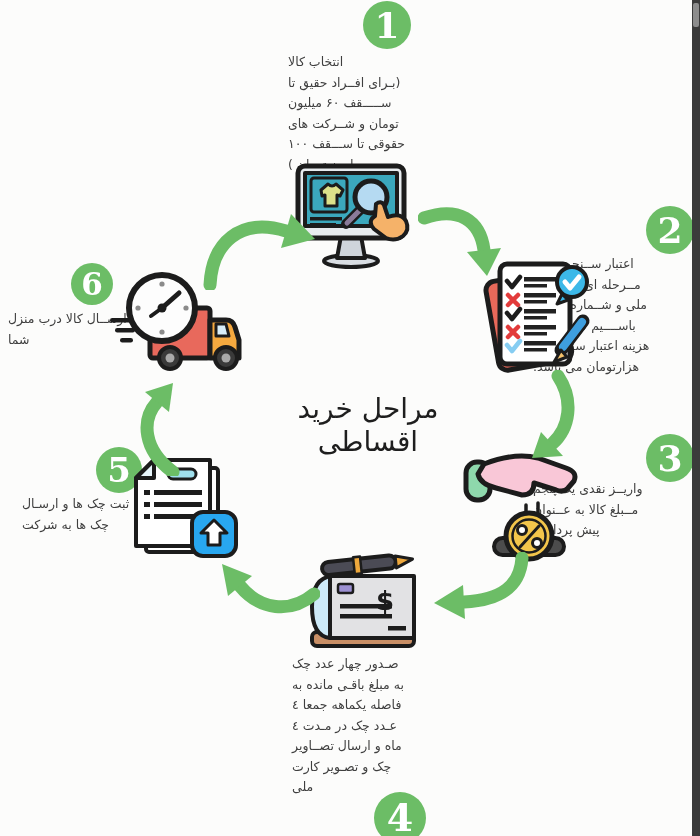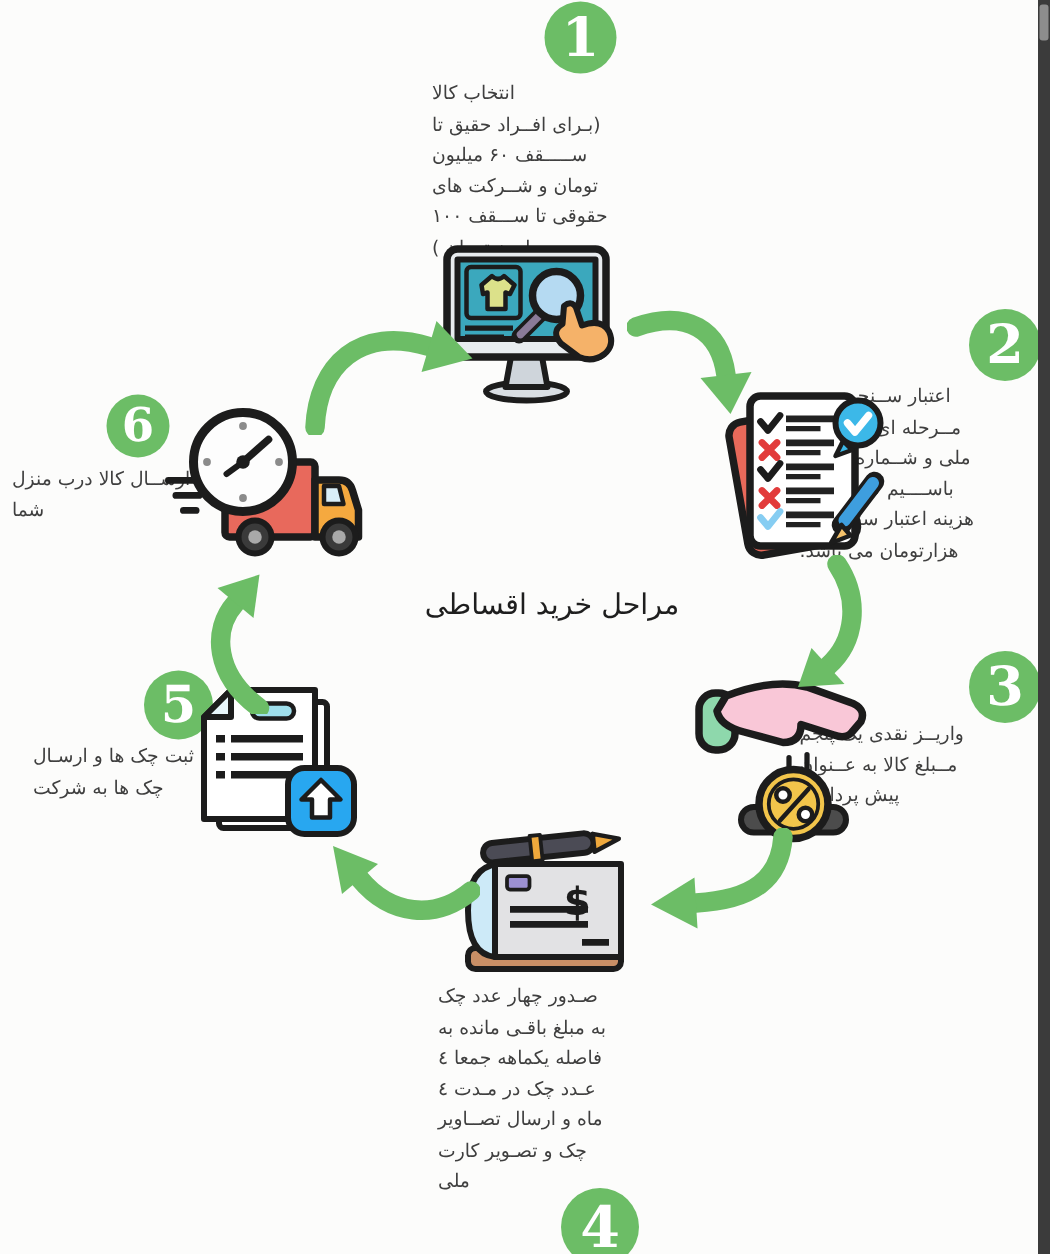--- a/index.html
+++ b/index.html
@@ -26,21 +26,21 @@
     font-size:12.5px;line-height:20.5px;text-align:left;
   }
   .text-1{left:288px;top:52px;width:162px;}
   .text-2{left:533px;top:254px;width:134px;}
   .text-3{left:533px;top:479px;width:134px;}
   .text-4{left:292px;top:654px;width:140px;}
   .text-5{left:22px;top:494px;width:160px;}
   .text-6{left:8px;top:309px;width:134px;}
   .title{
     position:absolute;left:248px;top:392px;width:240px;text-align:center;
-    font-size:19px;color:#1e1e1e;
+    font-size:28px;color:#1e1e1e;
   }
   .icon,.arrow{position:absolute;}
   .icon-monitor{left:278px;top:160px;}
   .icon-checklist{left:470px;top:256px;}
   .icon-handcoin{left:460px;top:450px;}
   .icon-checkbook{left:296px;top:546px;}
   .icon-docs{left:112px;top:456px;}
   .icon-truck{left:110px;top:266px;}
   .arrow-61{left:200px;top:205px;}
   .arrow-12{left:418px;top:206px;}

